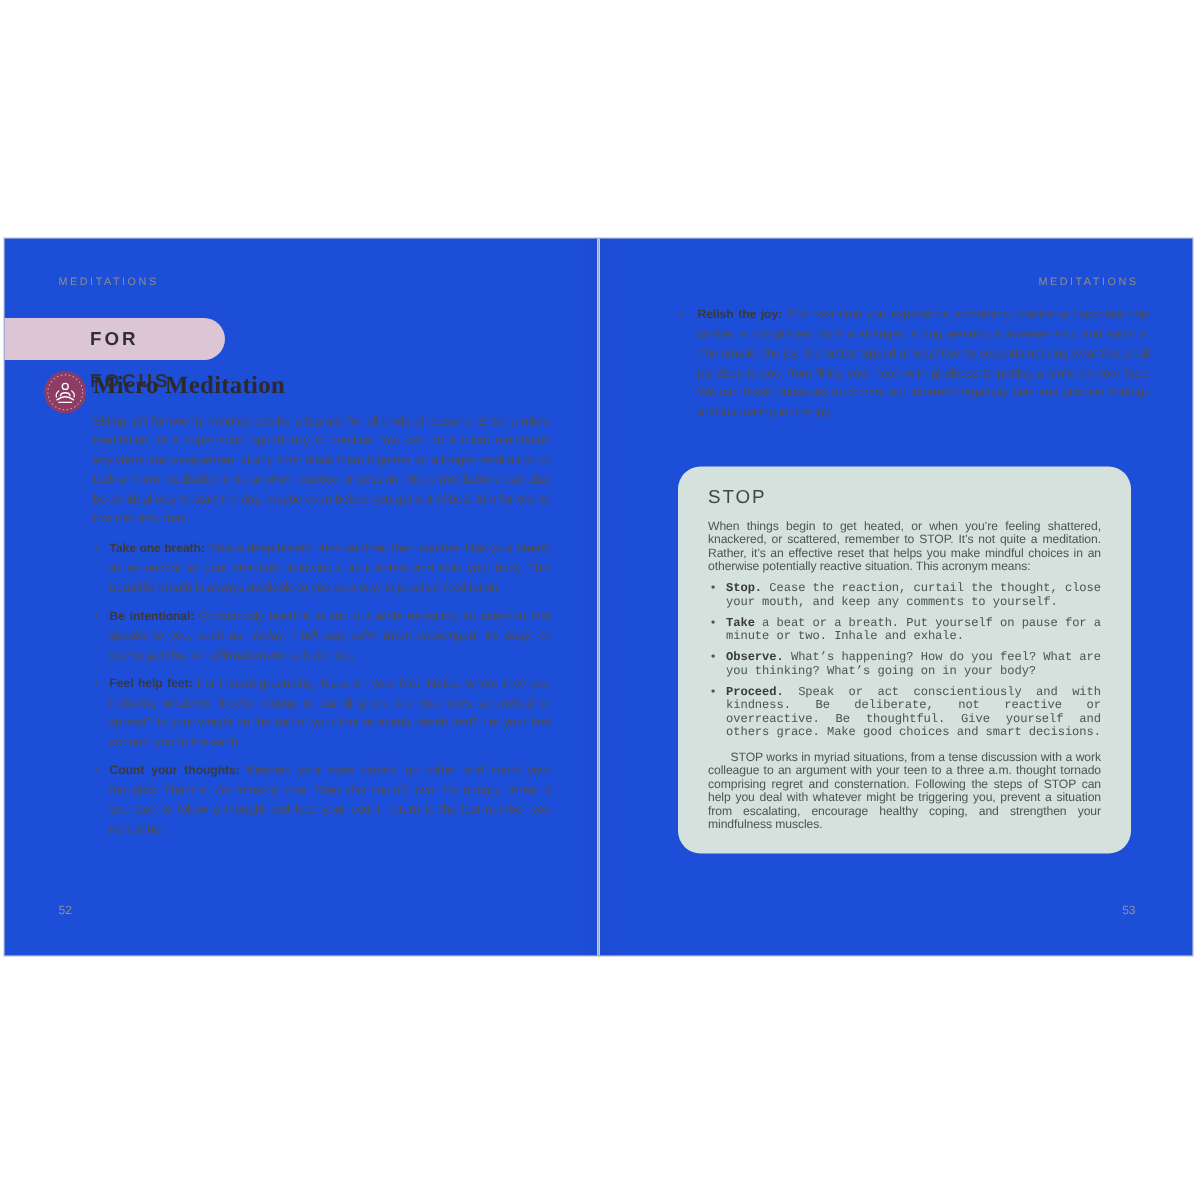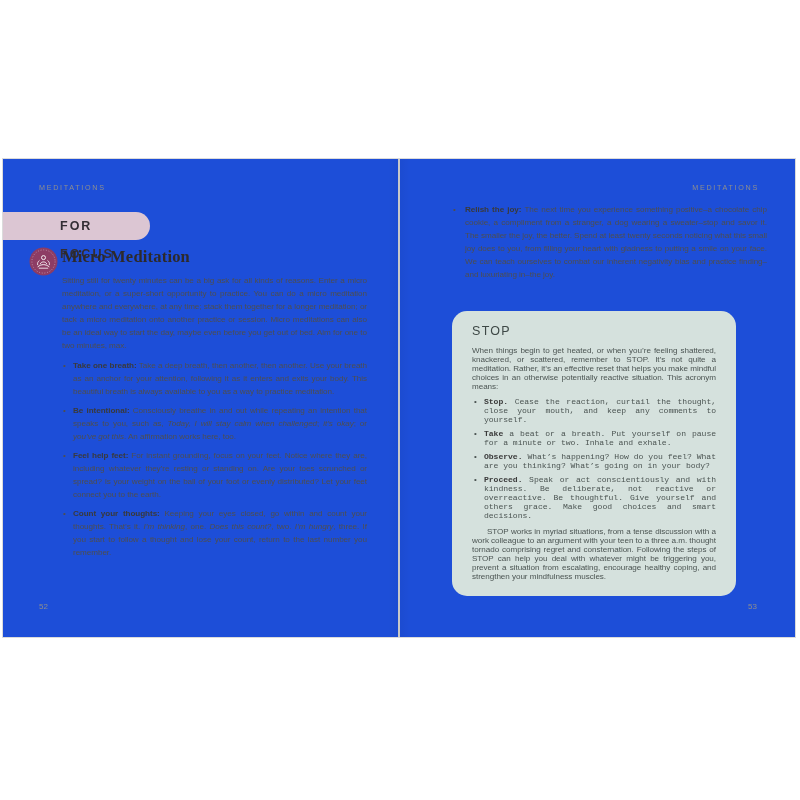--- a/index.html
+++ b/index.html
@@ -55,21 +55,21 @@
   ul.blist{list-style:none;margin:7px 0 0;padding:0;}
   ul.blist li{position:relative;padding-left:11px;margin-bottom:6px;}
   ul.blist li::before{
     content:"\2022";position:absolute;left:1px;top:0;
     font-size:8px;color:var(--body_text,#4e4e4e);
   }
   .b{font-weight:700;color:var(--lead_text,#3a3a3a);}
   .i{font-style:italic;}
 
   .stop-box{
-    margin-top:30px;margin-right:31px;
+    margin-top:30px;margin-right:13px;
     background:var(--box_bg,#d5e1dd);border-radius:15px;
     padding:13px 20px 15px;
   }
   .stop-title{
     font-size:12.5px;letter-spacing:1.3px;font-weight:400;
     color:var(--box_title,#3e4846);margin:0 0 8px;
   }
   .stop-box .bt{color:var(--box_text,#4b5452);line-height:9px;}
   .stop-box ul.blist li::before{color:var(--box_text,#4b5452);}
   .stop-box ul.blist{margin-top:6px;}

